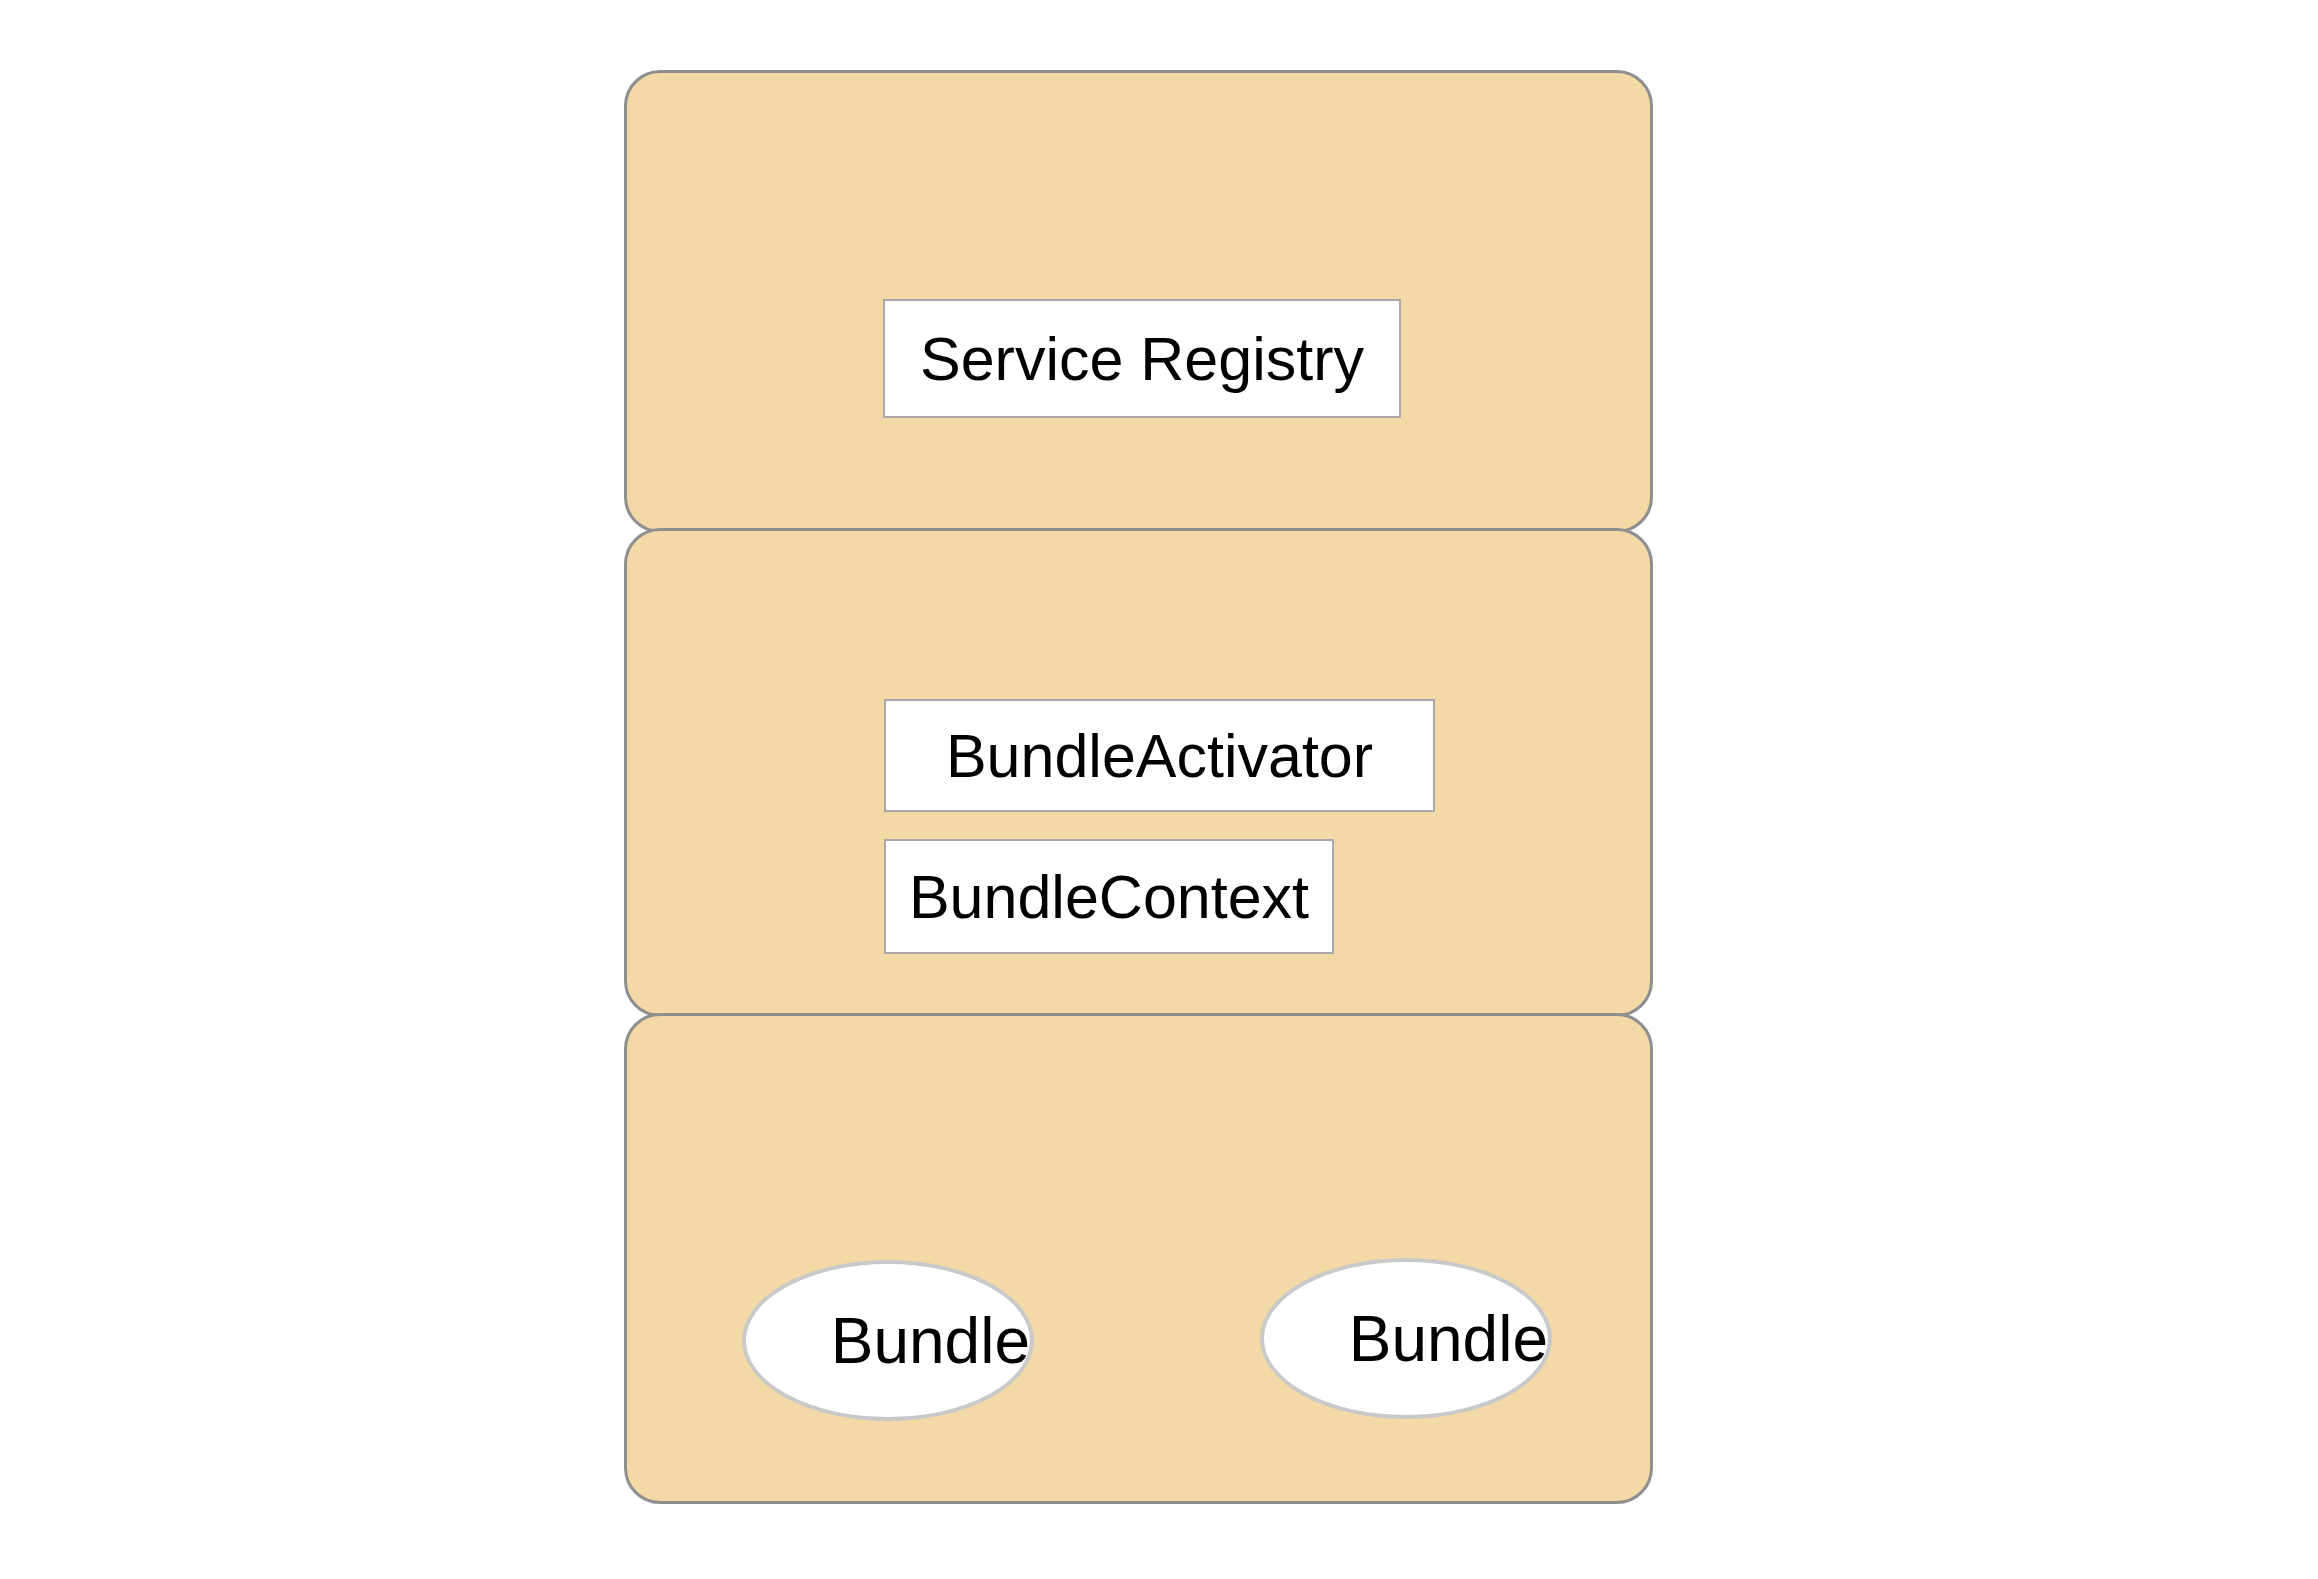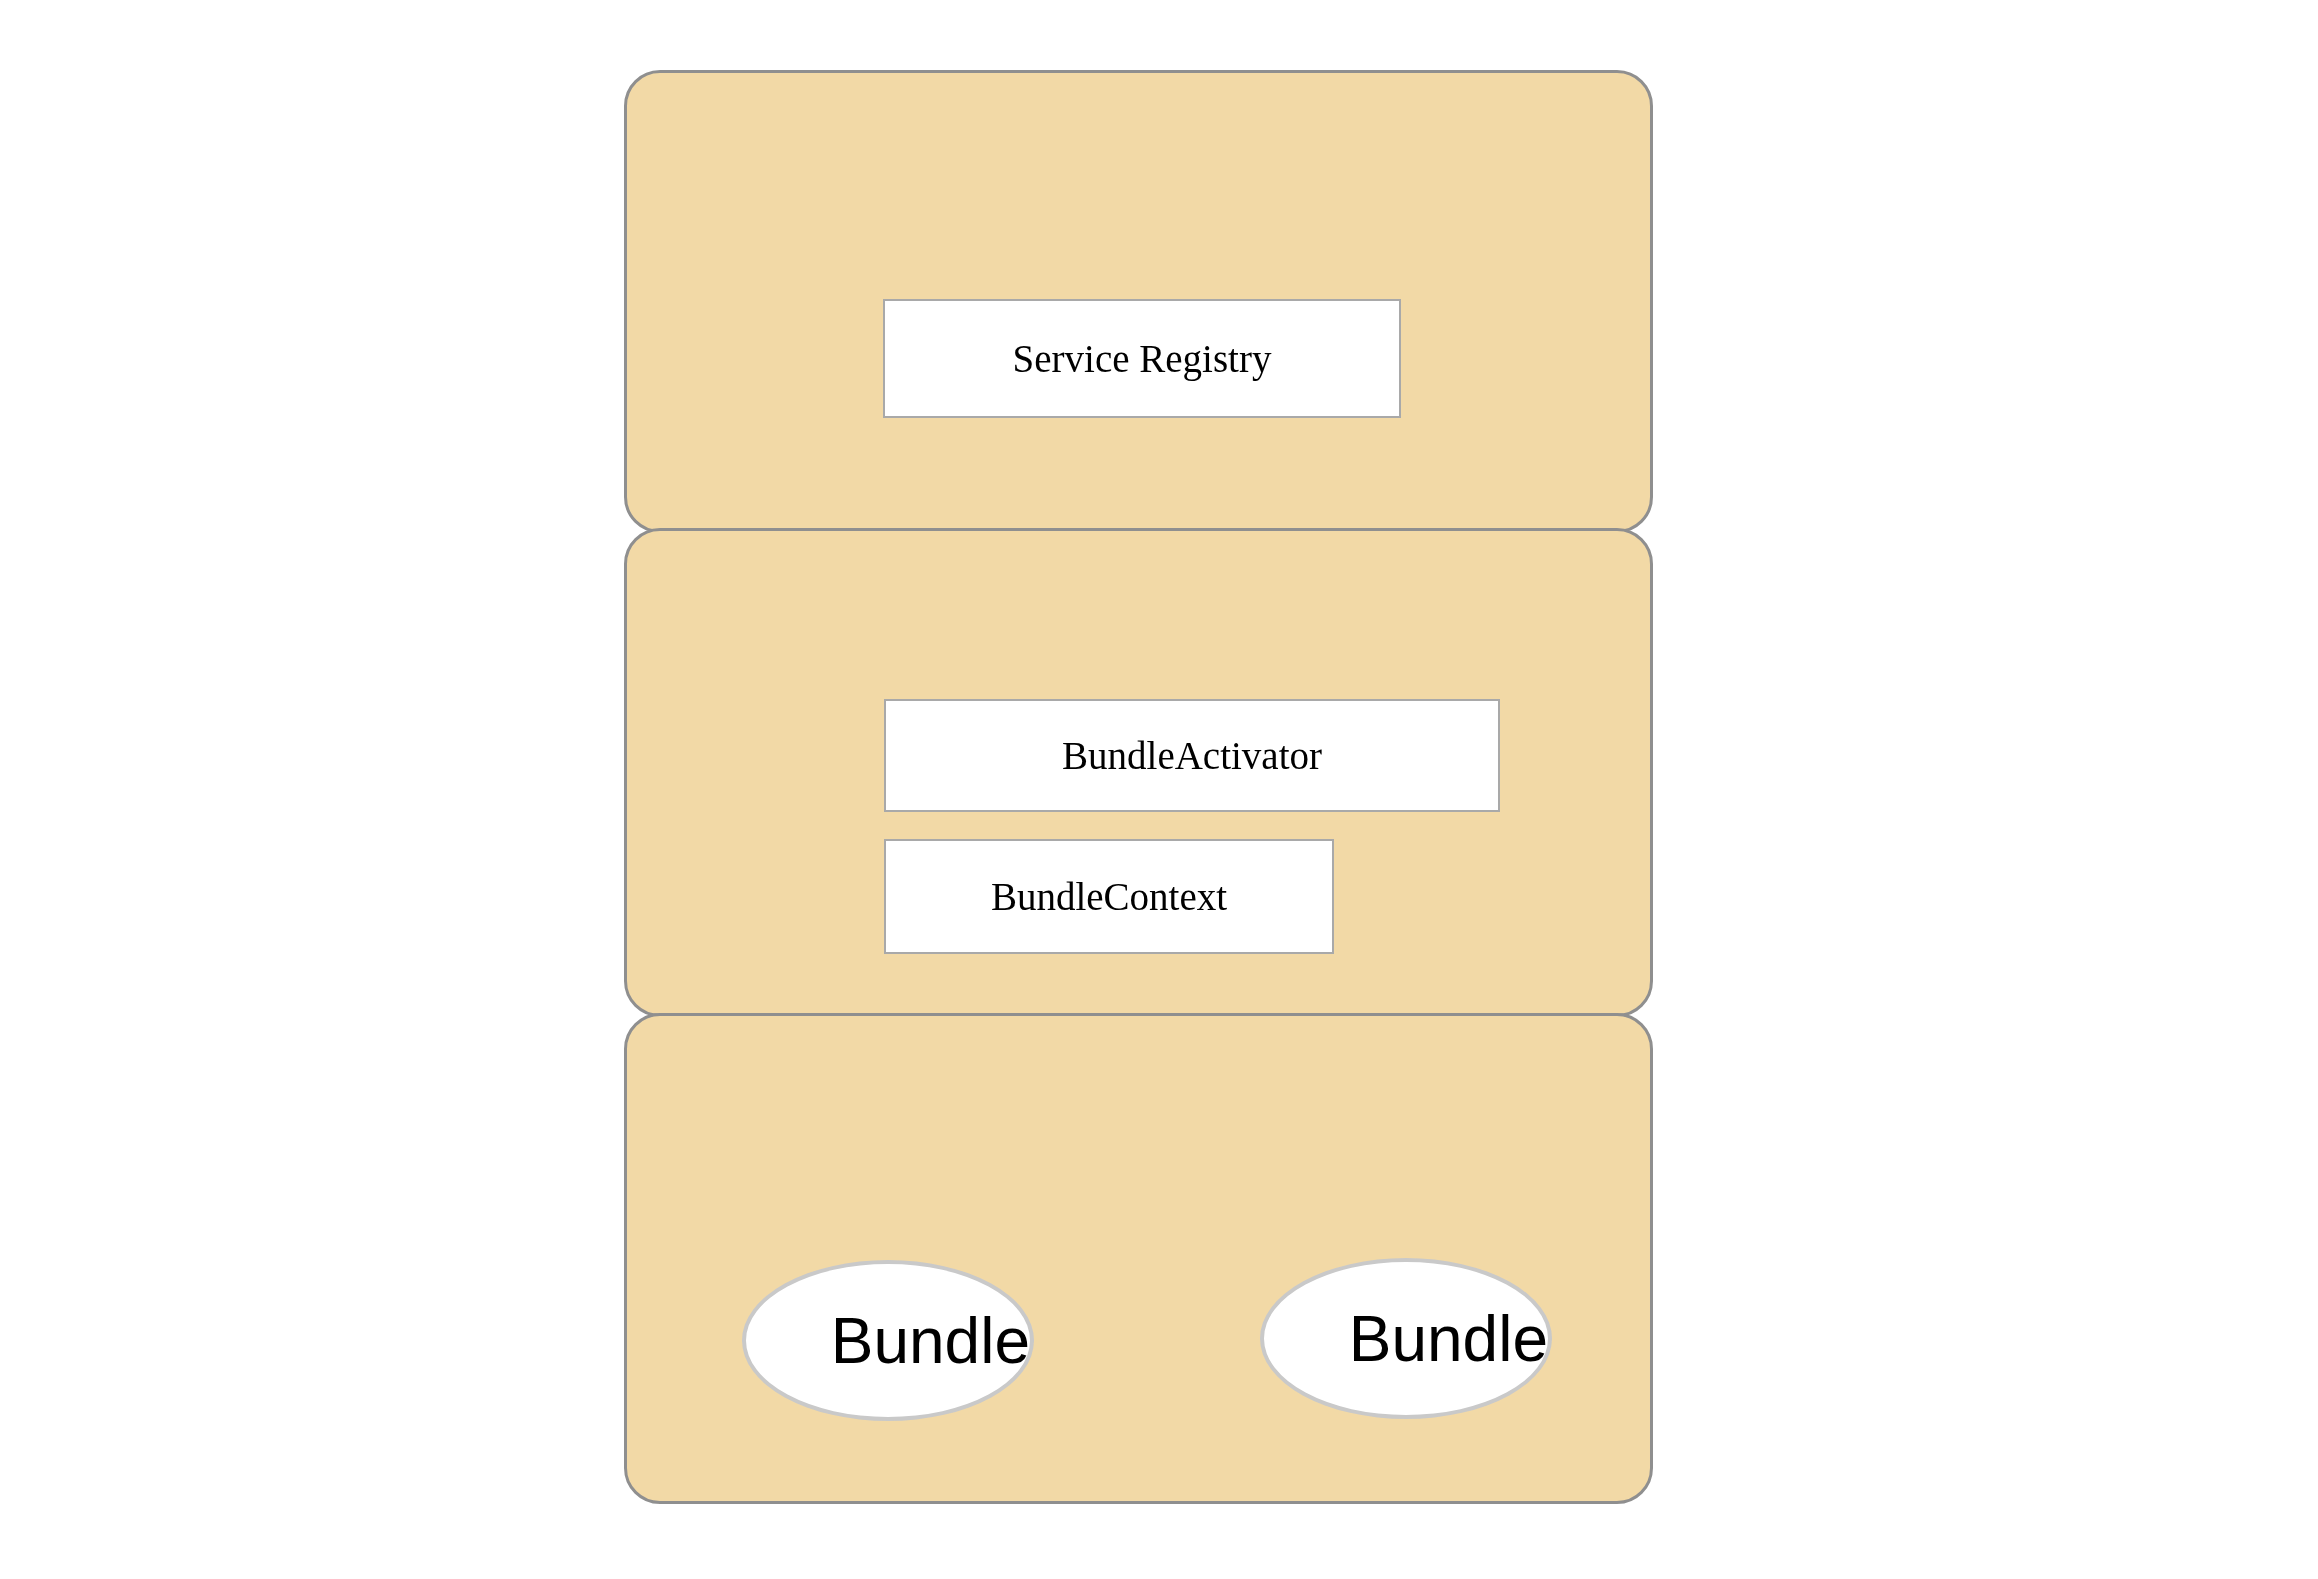--- a/index.html
+++ b/index.html
@@ -43,27 +43,26 @@
   }
   #title-service{top:129px;}
   #title-lifecycle{top:579px;}
   #title-module{top:1071px;}
   .node-rect{
     position:absolute;
     background:var(--node-fill);
     border:2.5px solid var(--rect-border);
     box-sizing:border-box;
     display:flex;align-items:center;justify-content:center;
-    font-size:39px;
+    font-size:61px;
     white-space:nowrap;
     z-index:5;
-    font-family:Liberation Serif, serif;
   }
   #node-service-registry{left:883px;top:299px;width:518px;height:119px;}
-  #node-bundle-activator{left:884px;top:699px;width:616px;height:113px;}
+  #node-bundle-activator{left:884px;top:699px;width:551px;height:113px;}
   #node-bundle-context{left:884px;top:839px;width:450px;height:115px;}
   .node-ellipse{
     position:absolute;
     background:var(--node-fill);
     border:4.2px solid var(--ellipse-border);
     border-radius:50%;
     box-sizing:border-box;
     display:flex;align-items:center;justify-content:flex-end;
     font-size:64px;
     white-space:nowrap;

